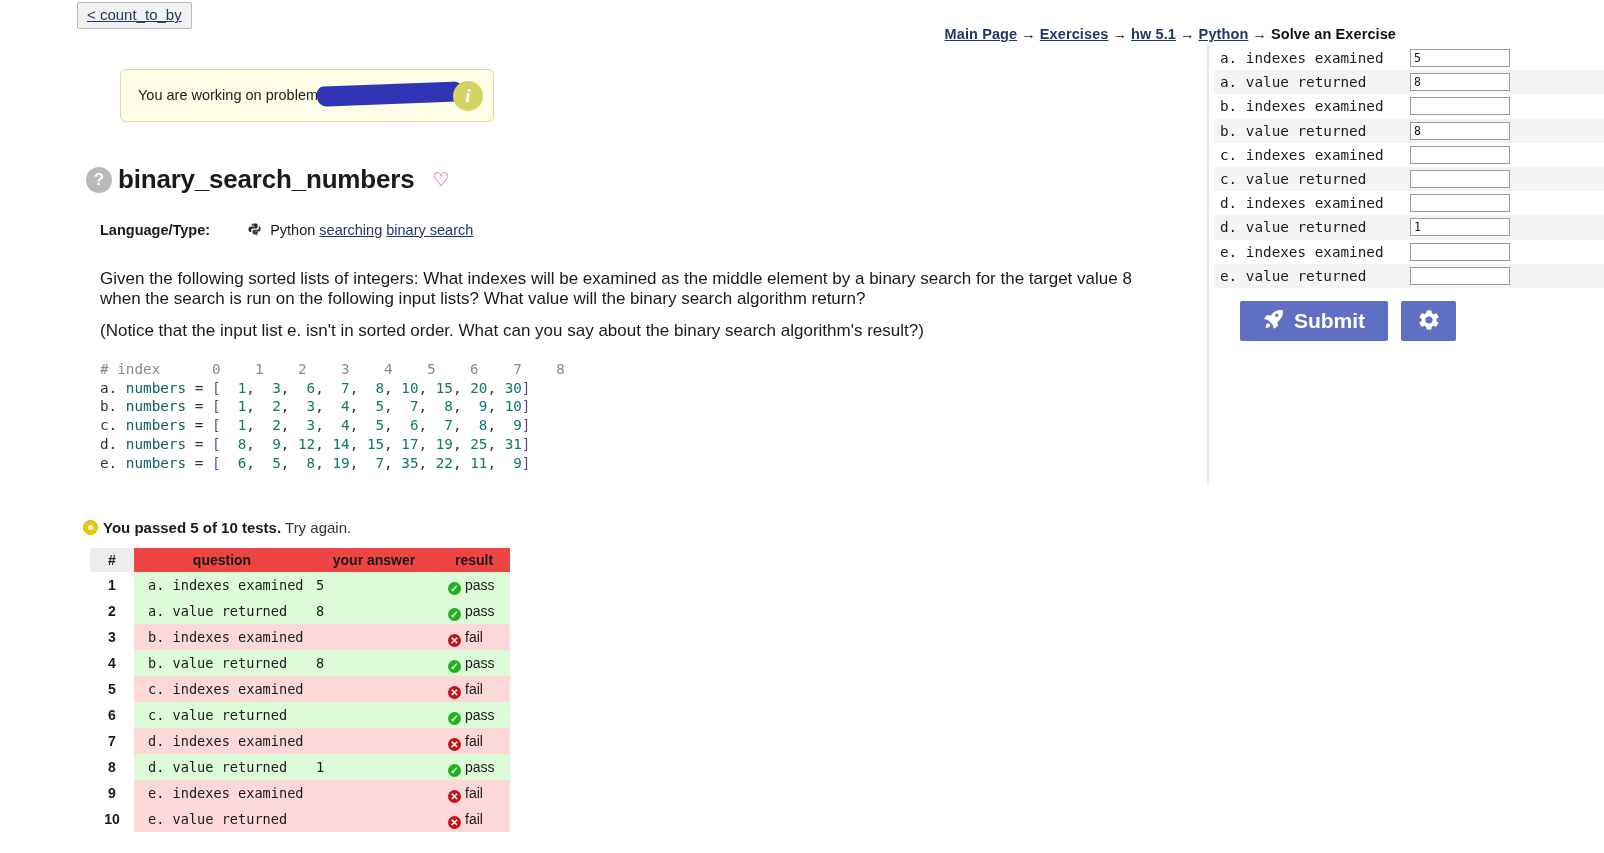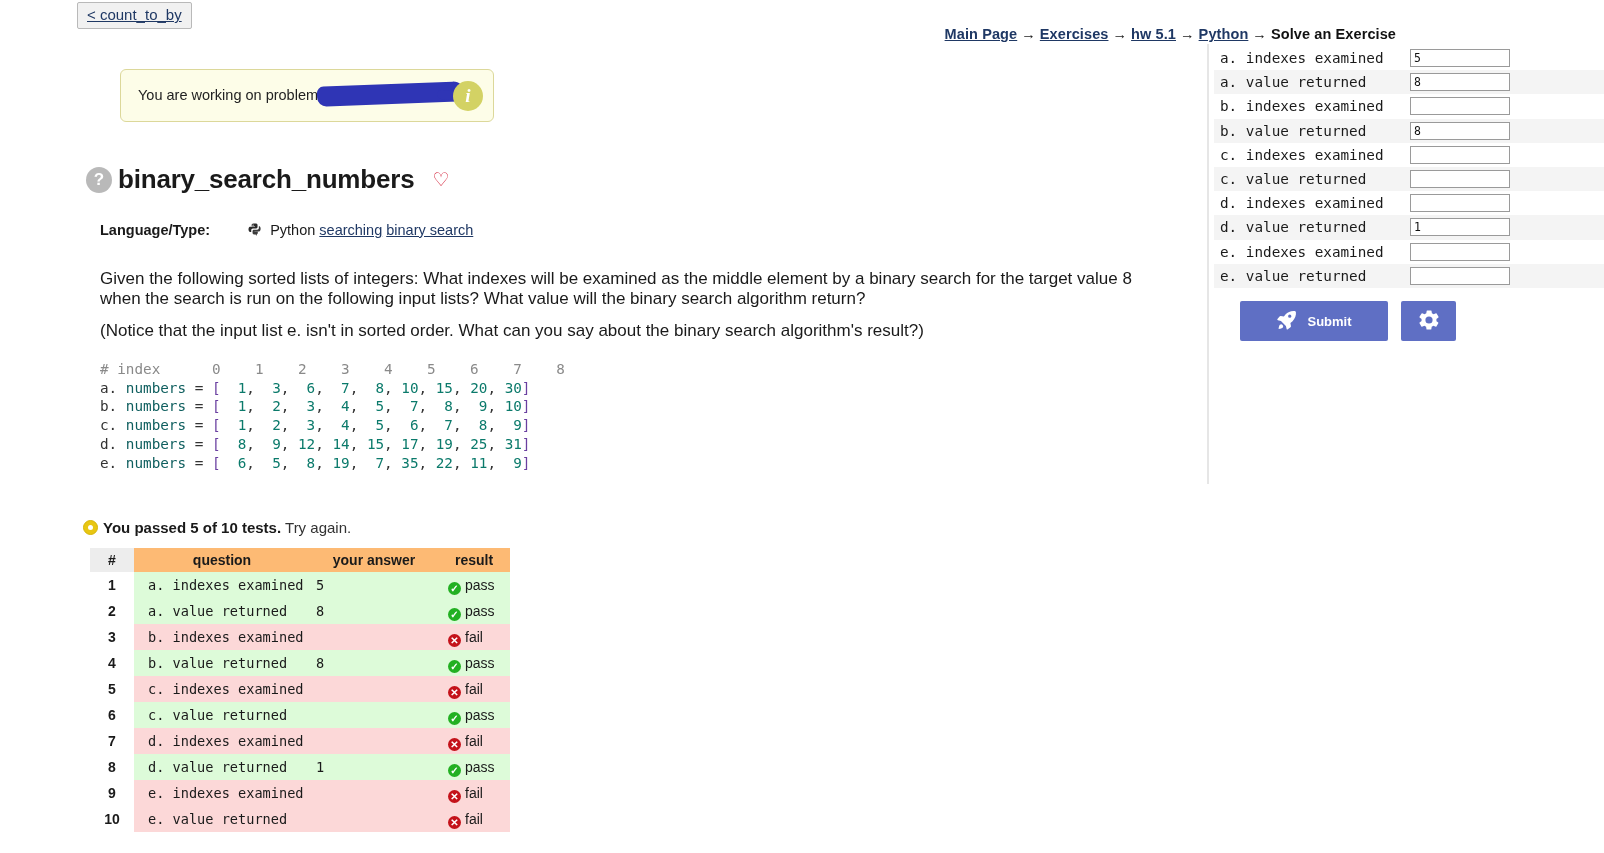--- a/index.html
+++ b/index.html
@@ -137,21 +137,21 @@
   #status-strong { font-weight: bold; }
   #status-tail { color: #333; }
 
   #results-table {
     position: absolute; left: 90px; top: 548px;
     width: 420px;
     border-collapse: collapse;
     font-size: 14px;
   }
   #results-table th {
-    background: #fdba74;
+    background: #ef4444;
     font-weight: bold;
     font-size: 14px;
     padding: 4px 6px;
     text-align: center;
     color: #1a1a1a;
   }
   #results-table td { padding: 5px 6px; font-size: 14px; }
   #results-table td.num-col {
     width: 44px; text-align: center; font-weight: bold;
     background: #ffffff; color: #1a1a1a;
@@ -201,21 +201,21 @@
     font-size: 11.5px;
     padding: 0 3px;
     color: #111;
     outline: none;
   }
 
   #btn-row { position: absolute; left: 1240px; top: 301px; display: flex; gap: 13px; }
   #submit-btn {
     width: 148px; height: 40px;
     background: #5f6fc4; border: none; border-radius: 2px;
-    color: #ffffff; font-size: 13px; font-weight: bold;
+    color: #ffffff; font-size: 21px; font-weight: bold;
     display: flex; align-items: center; justify-content: center; gap: 9px;
     cursor: pointer; font-family: "Liberation Sans", sans-serif;
   }
   #settings-btn {
     width: 55px; height: 40px;
     background: #5f6fc4; border: none; border-radius: 2px;
     display: flex; align-items: center; justify-content: center;
     cursor: pointer;
   }
 </style>

